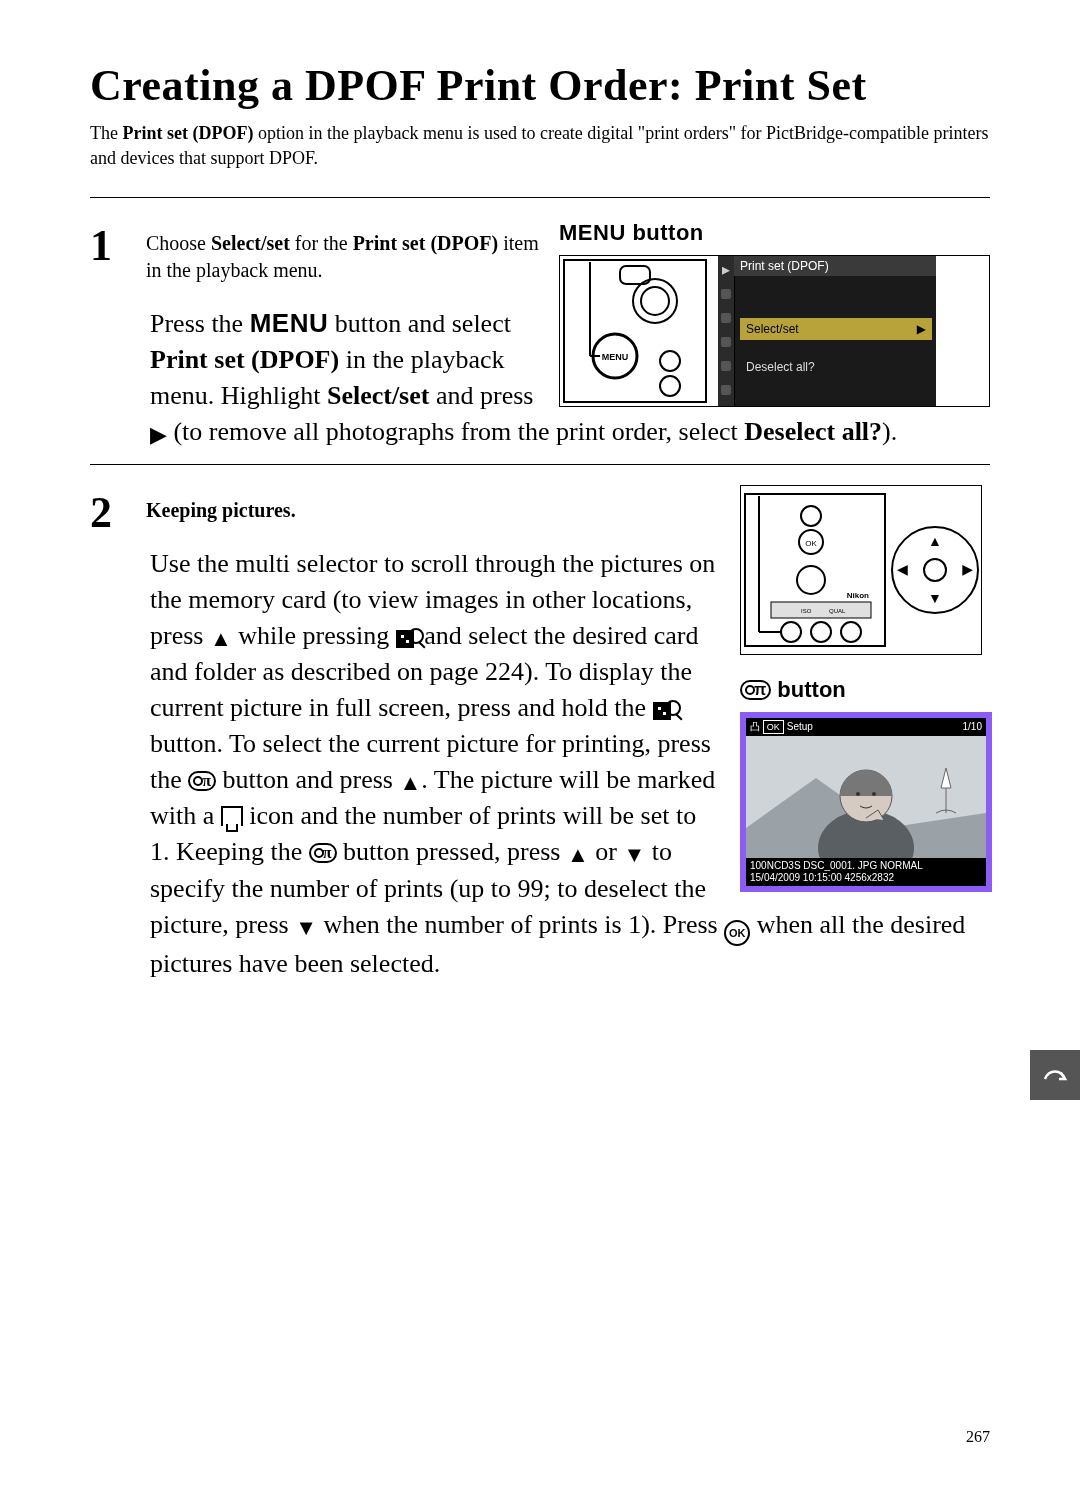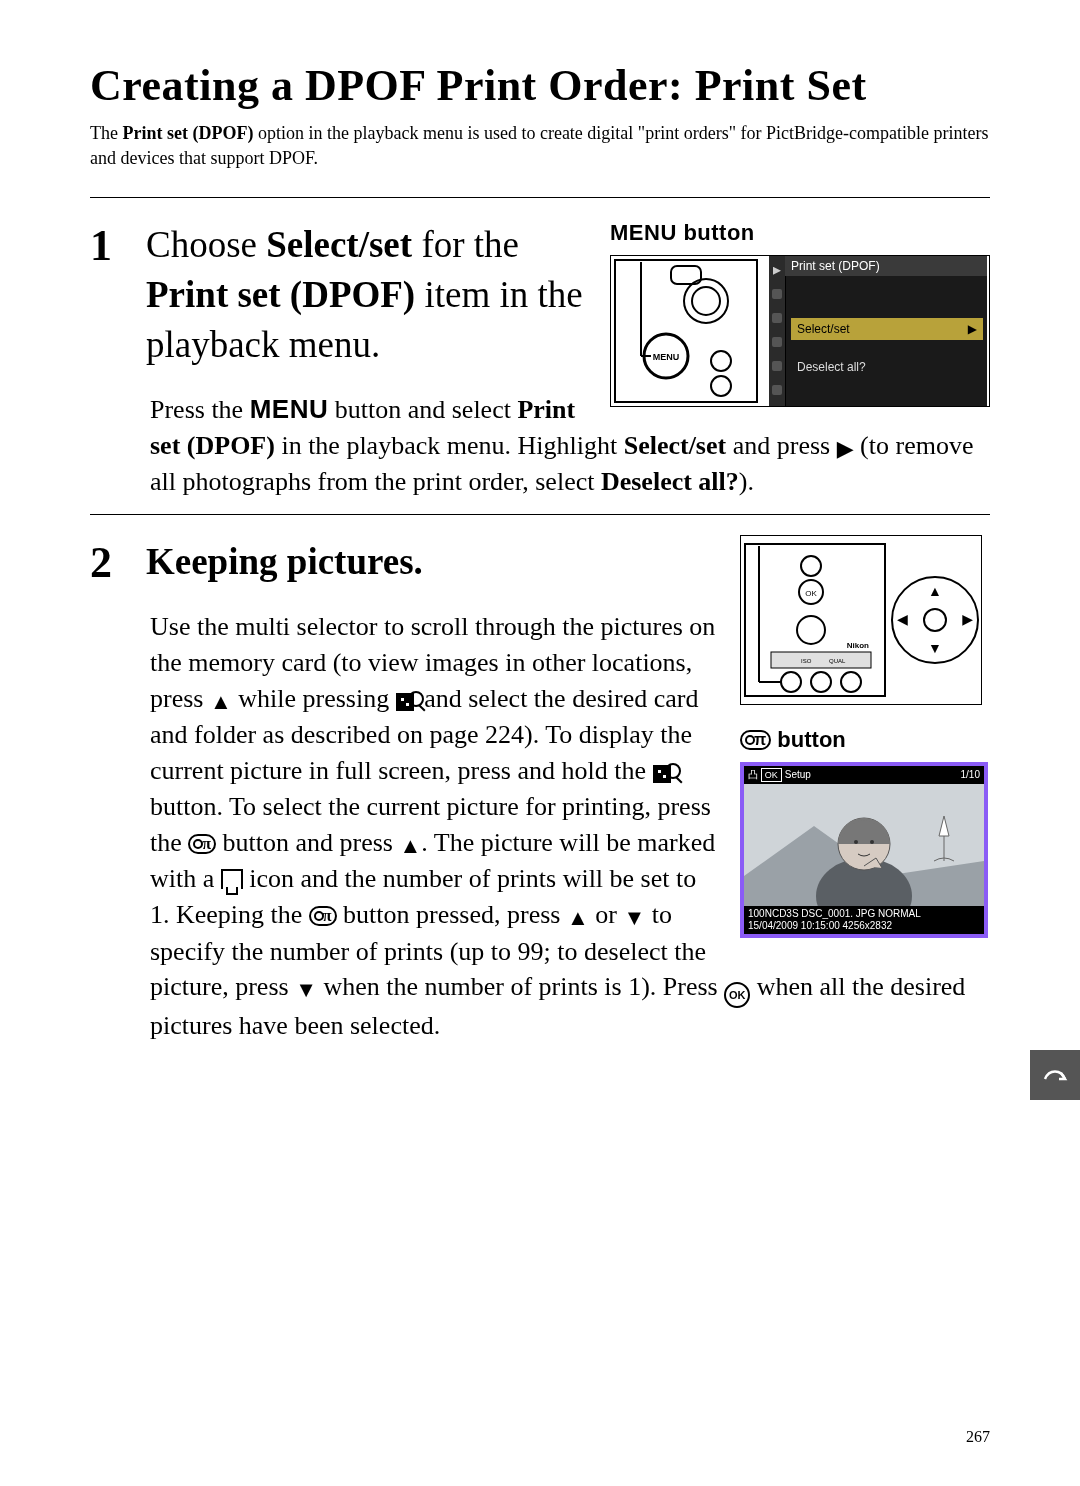--- a/index.html
+++ b/index.html
@@ -46,22 +46,22 @@
     line-height: 1;
     padding-top: 6px;
   }
   .step .body {
     flex: 1 1 auto;
     font-size: 26px;
     line-height: 1.38;
   }
   .step .body .head {
     font-weight: 700;
-    font-size: 37px;
-    margin: 2px 0 22px 0;
+    font-size: 20px;
+    margin: 12px 0 22px 0;
     line-height: 1.35;
   }
   .step .body .head .nonbold { font-weight: 400; }
   .step .body p { margin: 4px; }
   .step .body .bold { font-weight: 700; }
   .menu-sc { font-family: Arial, sans-serif; font-weight: 700; letter-spacing: 0.5px; }
   .right-fig {
     float: right;
     margin-left: 20px;
   }
@@ -178,21 +178,21 @@
     position: absolute; top: 50%; left: 50%; transform: translate(-50%,-50%);
   }
 
   .fig2b {
     width: 256px;
     margin-top: 20px;
   }
   .fig2b .thumb {
     width: 240px;
     height: 168px;
-    border: 4px solid #8b5cf6;
+    border: 6px solid #8b5cf6;
     background: #ccc;
     position: relative;
     overflow: hidden;
   }
   .fig2b .thumb svg { width: 100%; height: 100%; display: block; }
   .fig2b .thumb .topbar, .fig2b .thumb .botbar {
     position: absolute;
     left: 0; right: 0;
     background: #000;
     color: #fff;
@@ -324,21 +324,21 @@
   <div class="intro">
     <span>The </span><span class="bold">Print set (DPOF)</span><span> option in the playback menu is used to create digital "print orders" for PictBridge-compatible printers and devices that support DPOF.</span>
   </div>
 
   <hr class="sep">
 
   <div class="step">
     <div class="num">1</div>
     <div class="body">
 
-      <div class="right-fig" style="width:380px;">
+      <div class="right-fig" style="width:431px;">
         <div class="fig-cap"><span class="menu-sc">MENU button</span></div>
         <div class="fig-box">
           <div class="camera-sk">
             <svg viewBox="0 0 150 150">
               <rect x="4" y="4" width="142" height="142" fill="#fff" stroke="#000" stroke-width="2"></rect>
               <rect x="60" y="10" width="30" height="18" rx="6" fill="none" stroke="#000" stroke-width="2"></rect>
               <circle cx="95" cy="45" r="22" fill="none" stroke="#000" stroke-width="2"></circle>
               <circle cx="95" cy="45" r="14" fill="none" stroke="#000" stroke-width="2"></circle>
               <circle cx="55" cy="100" r="22" fill="none" stroke="#000" stroke-width="3"></circle>
               <text x="55" y="104" text-anchor="middle" font-size="9" font-family="Arial" font-weight="700">MENU</text>

